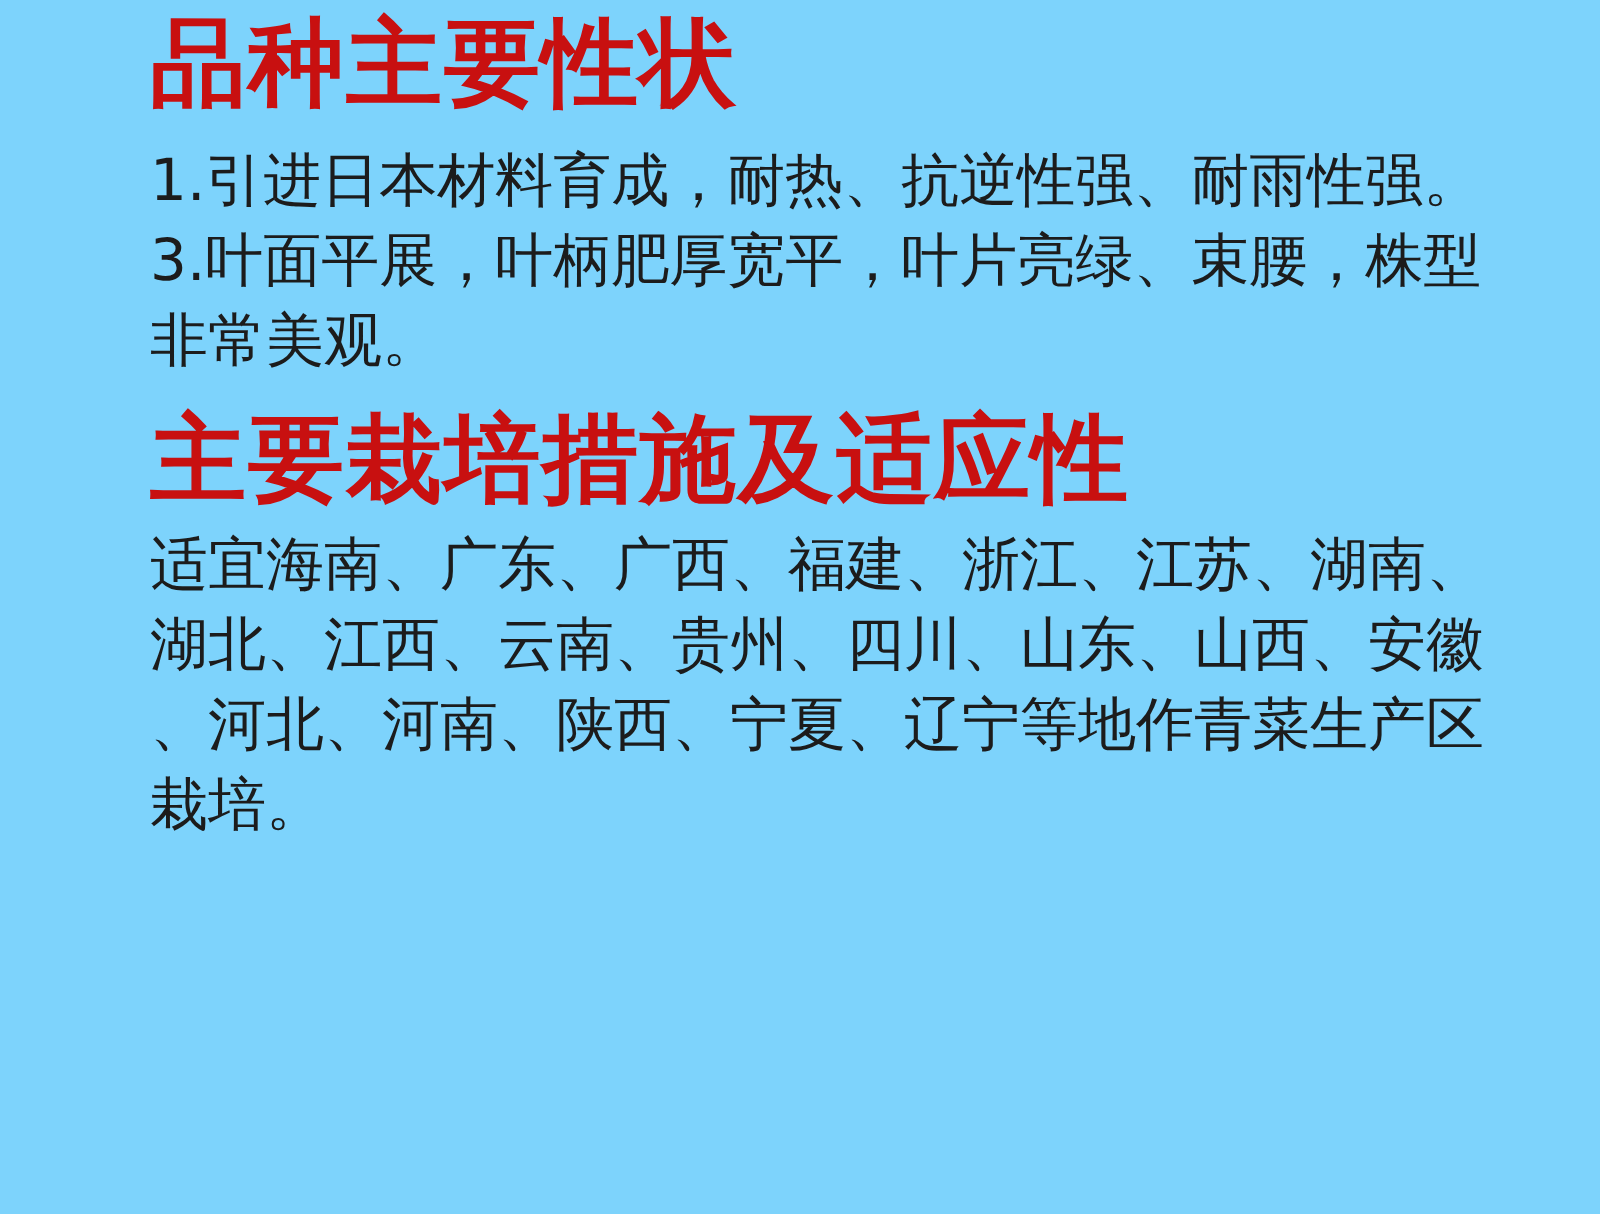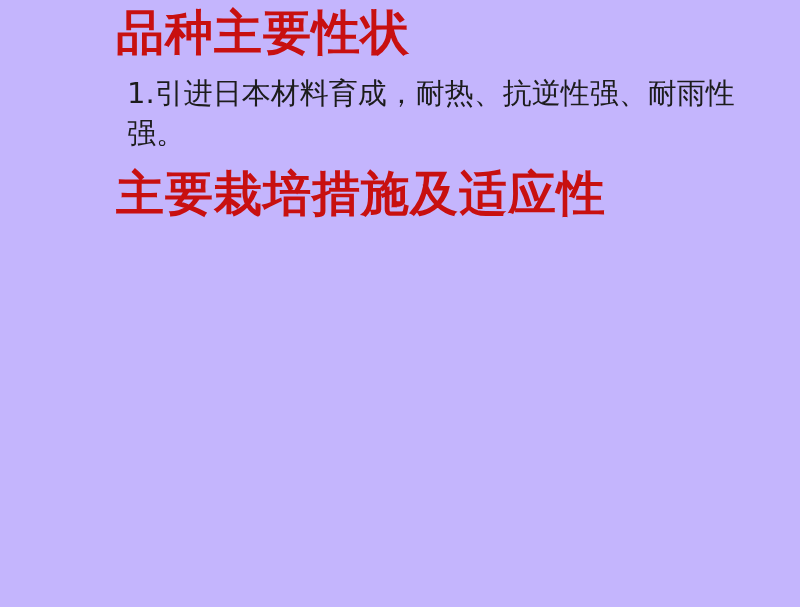--- a/index.html
+++ b/index.html
@@ -4,23 +4,23 @@
 <style>
   html, body {
     margin: 0;
     padding: 0;
     background: #ffffff;
   }
   .page {
     position: relative;
     width: 800px;
     height: 607px;
-    background: #c4b5fd;
+    background: #7dd3fc;
     box-sizing: border-box;
-    padding: 4px 50px 0 116px;
+    padding: 4px 50px 0 75px;
     overflow: hidden;
     font-family: "DejaVu Sans", sans-serif;
   }
   .section-heading {
     font-family: "Liberation Serif", "DejaVu Serif", serif;
     font-weight: bold;
     font-size: 48px;
     line-height: 58px;
     margin: 0;
     color: #c81010;
@@ -31,34 +31,36 @@
     margin-bottom: 8px;
   }
   .section-cultivation .section-heading {
     margin-top: 12px;
     margin-bottom: 2px;
   }
   .body-text {
     font-family: "DejaVu Sans", "Liberation Sans", sans-serif;
     font-size: 29px;
     line-height: 40px;
-    margin: 11px;
+    margin: 0;
     color: #1c1c1c;
     word-break: break-all;
     line-break: anywhere;
     text-align: left;
   }
 </style>
 </head>
 <body>
 
 <div class="page">
 
   <section class="section-traits">
     <h1 class="section-heading">品种主要性状</h1>
     <p class="body-text">1.引进日本材料育成，耐热、抗逆性强、耐雨性强。</p>
+    <p class="body-text">3.叶面平展，叶柄肥厚宽平，叶片亮绿、束腰，株型非常美观。</p>
   </section>
 
   <section class="section-cultivation">
     <h1 class="section-heading">主要栽培措施及适应性</h1>
+    <p class="body-text">适宜海南、广东、广西、福建、浙江、江苏、湖南、湖北、江西、云南、贵州、四川、山东、山西、安徽、河北、河南、陕西、宁夏、辽宁等地作青菜生产区栽培。</p>
   </section>
 
 </div>
 
 </body></html>

